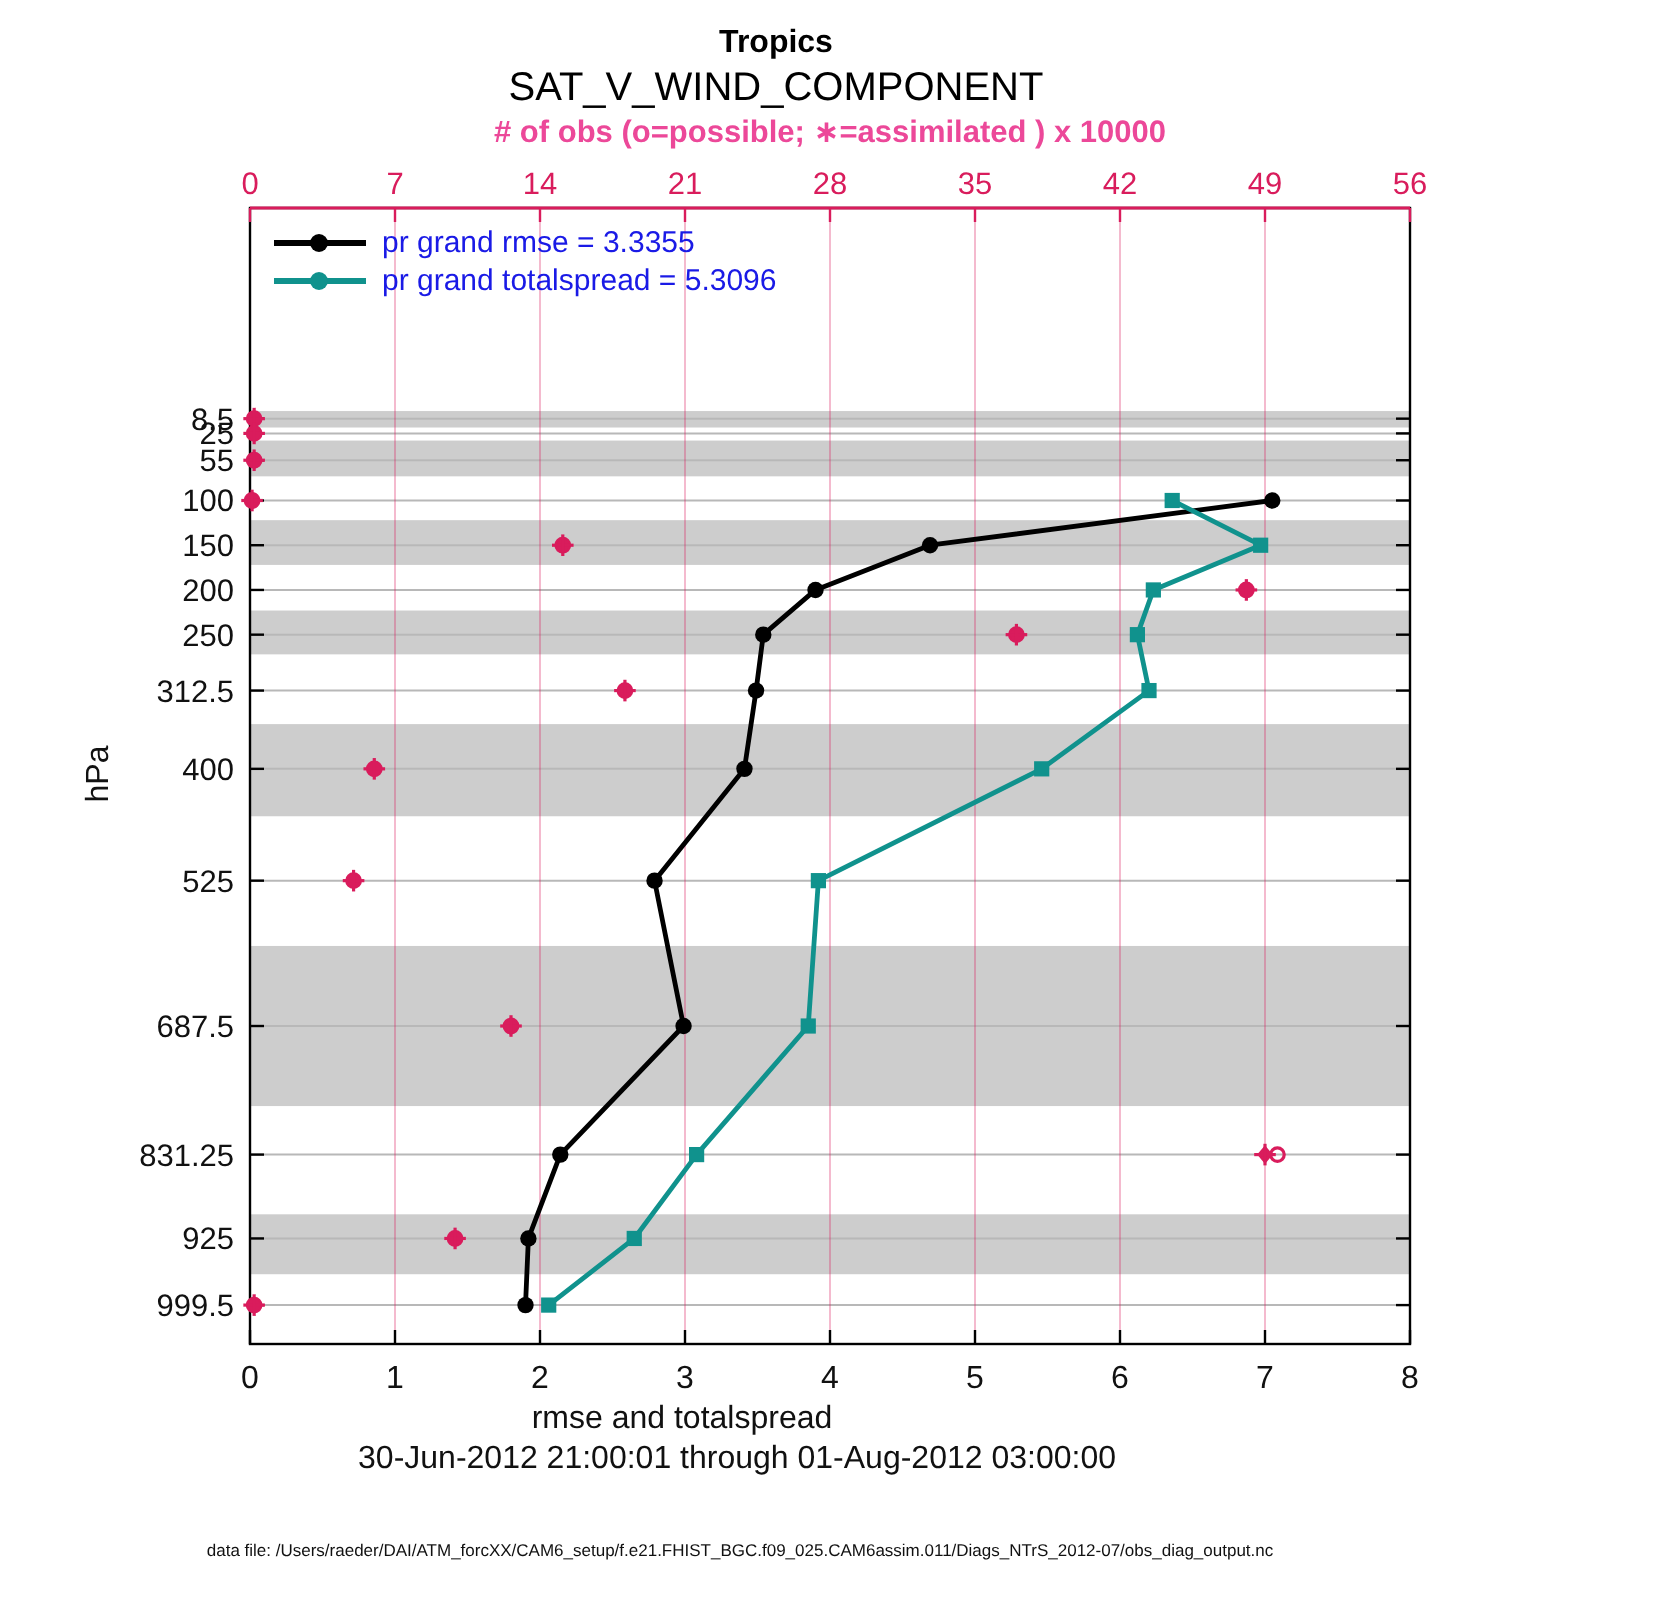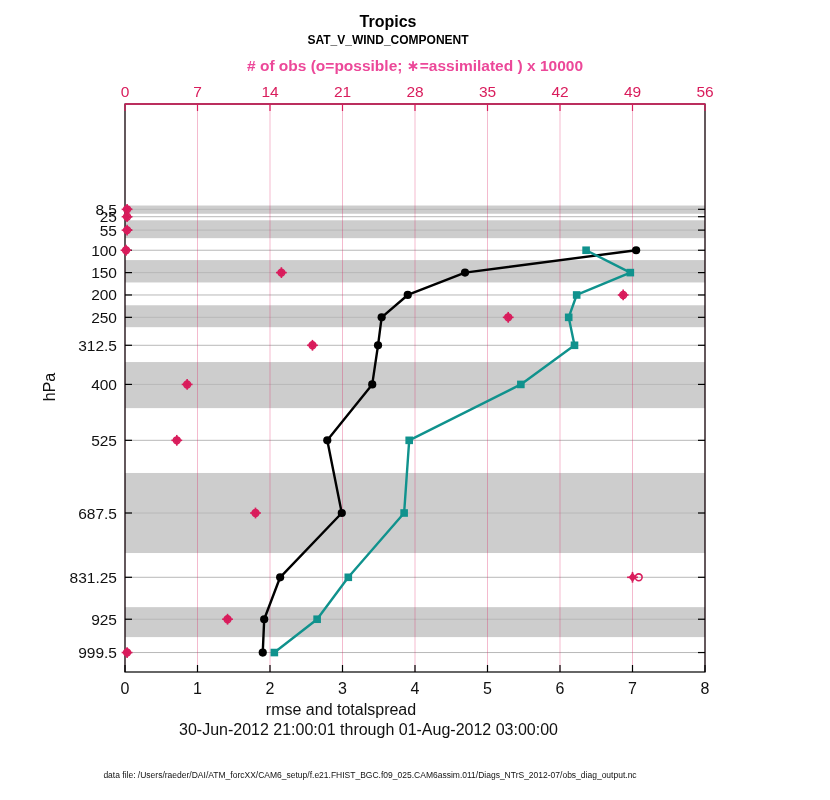--- a/index.html
+++ b/index.html
@@ -1,20 +1,20 @@
 <!DOCTYPE html>
 <html><head>
 <meta charset="utf-8">
 <style>
   html,body{margin:0;padding:0;background:#ffffff;}
   .page{position:relative;width:830px;height:800px;background:#ffffff;overflow:hidden;
         font-family:"Liberation Sans","DejaVu Sans",sans-serif;}
   .ttl{position:absolute;left:0;width:776px;text-align:center;color:#000;}
   .ttl1{top:13px;font-size:16px;font-weight:bold;}
-  .ttl2{top:33px;font-size:12px;font-weight:bold;}
+  .ttl2{top:33px;font-size:20px;font-weight:normal;}
   .obsttl{position:absolute;left:0;width:830px;top:57px;text-align:center;
           font-size:15.5px;font-weight:bold;color:#ec4899;}
   .legend{position:absolute;left:137px;top:112px;}
   .legend-row{display:flex;align-items:center;height:19px;}
   .sample{position:relative;width:46px;height:9px;flex:0 0 46px;}
   .sample .bar{position:absolute;left:0;top:3.2px;width:46px;height:2.6px;background:#000;}
   .sample .dot{position:absolute;left:18px;top:0;width:9px;height:9px;border-radius:50%;background:#000;}
   .sample.teal .bar{background:#10928d;}
   .sample.teal .dot{background:#10928d;}
   .legend-text{margin-left:8px;font-size:15px;color:#1a1ae6;white-space:pre;}
@@ -240,19 +240,35 @@
         <rect x="344.5" y="573.4960629921261" width="7.6" height="7.6" fill="#10928d"></rect>
         <rect x="313.325" y="615.4251968503937" width="7.6" height="7.6" fill="#10928d"></rect>
         <rect x="270.55" y="648.7448818897639" width="7.6" height="7.6" fill="#10928d"></rect>
       </g>
     </svg>
 
   <div class="ttl ttl1">Tropics</div>
   <div class="ttl ttl2">SAT_V_WIND_COMPONENT</div>
   <div class="obsttl"># of obs (o=possible; ∗=assimilated ) x 10000</div>
 
+  <div class="legend">
+    <div class="legend-row">
+      <span class="sample">
+          <span class="bar"></span>
+          <span class="dot"></span>
+        </span>
+      <span class="legend-text">pr grand rmse = 3.3355</span>
+    </div>
+    <div class="legend-row">
+      <span class="sample teal">
+          <span class="bar"></span>
+          <span class="dot"></span>
+        </span>
+      <span class="legend-text">pr grand totalspread = 5.3096</span>
+    </div>
+  </div>
 
   <div class="ylabel">hPa</div>
   <div class="xlabel">rmse and totalspread</div>
   <div class="timespan">30-Jun-2012 21:00:01 through 01-Aug-2012 03:00:00</div>
   <div class="datafile">data file: /Users/raeder/DAI/ATM_forcXX/CAM6_setup/f.e21.FHIST_BGC.f09_025.CAM6assim.011/Diags_NTrS_2012-07/obs_diag_output.nc</div>
 
 </div>
 
 </body></html>

